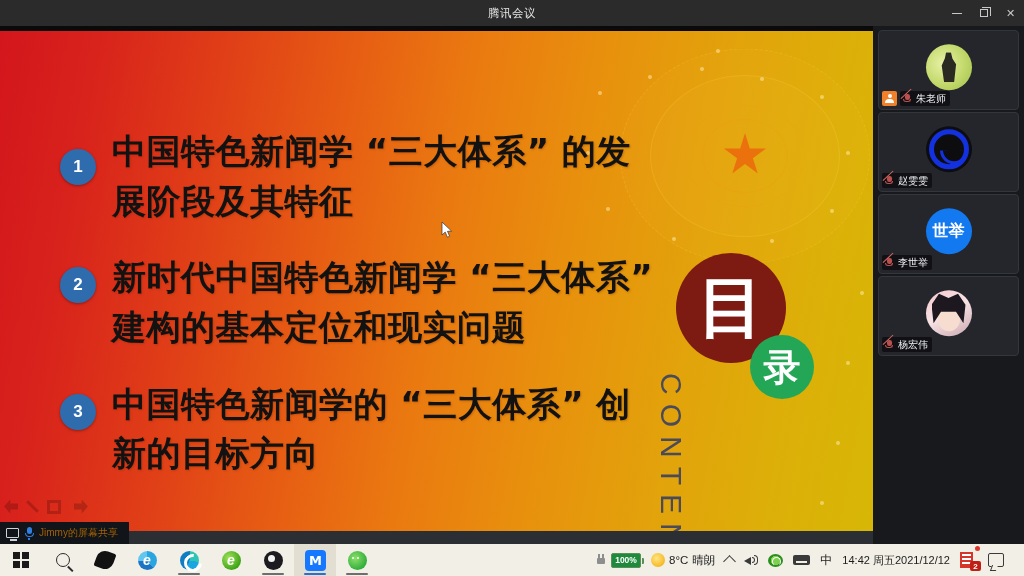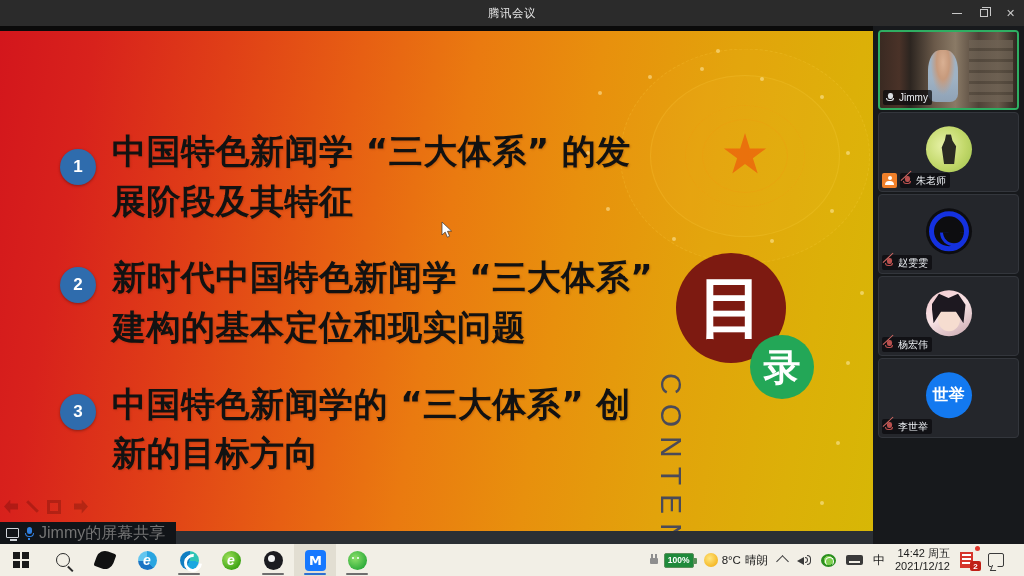--- a/index.html
+++ b/index.html
@@ -185,21 +185,21 @@
     position:absolute; left:2.5px; top:0; width:5px; height:7px;
     background:#2f7fe0; border-radius:2.5px;
   }
   .share-label .mic2 .a {
     position:absolute; left:0.5px; top:6px; width:9px; height:4px;
     border:1.4px solid #2f7fe0; border-top:none; border-radius:0 0 6px 6px;
   }
   .share-label .mic2 .s {
     position:absolute; left:4px; bottom:0; width:2px; height:2px; background:#2f7fe0;
   }
-  .share-label span { font-size: 16px; color: #737373; }
+  .share-label span { font-size: 10px; color: #a16207; }
 
   
   .stage-bottom-strip {
     position: absolute; left: 0; bottom: 0; width: 873px; height: 13px;
     background: #2b2f34;
   }
 
   
   .cursor {
     position: absolute; left: 441px; top: 190px; width: 12px; height: 18px;
@@ -471,21 +471,21 @@
     border:1.6px solid #fff; border-radius:50%; border-bottom-color:transparent;
   }
   .kbd {
     width:17px; height:10px; background:#3a3a3a; border-radius:2px; position:relative;
   }
   .kbd::after {
     content:""; position:absolute; left:3px; top:6px; width:11px; height:2px;
     background:#f2efe6;
   }
   .ime { font-size: 12px; color: #1c1c1c; }
-  .clock { display:flex; flex-direction:column; align-items:flex-end; line-height:1.18; }
+  .clock { display:flex; align-items:flex-end; line-height:1.18; }
   .clock div { font-size: 11px; color: #1c1c1c; white-space: nowrap; }
   .notif { position: relative; width: 18px; height: 18px; }
   .notif .sheet {
     position:absolute; left:0; top:1px; width:13px; height:16px; background:#d6352b;
   }
   .notif .sheet i {
     position:absolute; left:2px; width:9px; height:1.6px; background:#fff;
   }
   .notif .sheet i:nth-child(1){ top:2px; }
   .notif .sheet i:nth-child(2){ top:6px; }
@@ -608,30 +608,20 @@
         <span class="b"></span>
           <span class="a"></span>
           <span class="s"></span>
       </span>
       <span>Jimmy的屏幕共享</span>
     </div>
   </div>
 
   <div class="panel">
 
-    <div class="tile speaking">
-      <div class="tile-video"></div>
-      <div class="name-chip">
-        <span class="mic-ic on">
-          <span class="b"></span>
-            <span class="a"></span>
-        </span>
-        <span>Jimmy</span>
-      </div>
-    </div>
 
     <div class="tile has-host">
       <div class="avatar av-green">
         <span class="silh"></span>
       </div>
       <div class="host-badge">
           <span class="p"></span>
         </div>
       <div class="name-chip">
         <span class="mic-ic">
@@ -652,43 +642,43 @@
           <span class="b"></span>
             <span class="a"></span>
             <span class="sl"></span>
         </span>
         <span>赵雯雯</span>
       </div>
     </div>
 
 
     <div class="tile">
-      <div class="avatar av-anime2">
-        <span class="skin"></span>
-          <span class="hair"></span>
-      </div>
-      <div class="name-chip">
-        <span class="mic-ic">
-          <span class="b"></span>
-            <span class="a"></span>
-            <span class="sl"></span>
-        </span>
-        <span>杨宏伟</span>
-      </div>
-    </div>
-
-    <div class="tile">
       <div class="avatar av-initial">世举</div>
       <div class="name-chip">
         <span class="mic-ic">
           <span class="b"></span>
             <span class="a"></span>
             <span class="sl"></span>
         </span>
         <span>李世举</span>
+      </div>
+    </div>
+
+    <div class="tile">
+      <div class="avatar av-anime2">
+        <span class="skin"></span>
+          <span class="hair"></span>
+      </div>
+      <div class="name-chip">
+        <span class="mic-ic">
+          <span class="b"></span>
+            <span class="a"></span>
+            <span class="sl"></span>
+        </span>
+        <span>杨宏伟</span>
       </div>
     </div>
 
   </div>
 
   <div class="taskbar">
     <div class="tb-left">
       <div class="tb-item">
         <span class="ic-start">
             <i></i>

